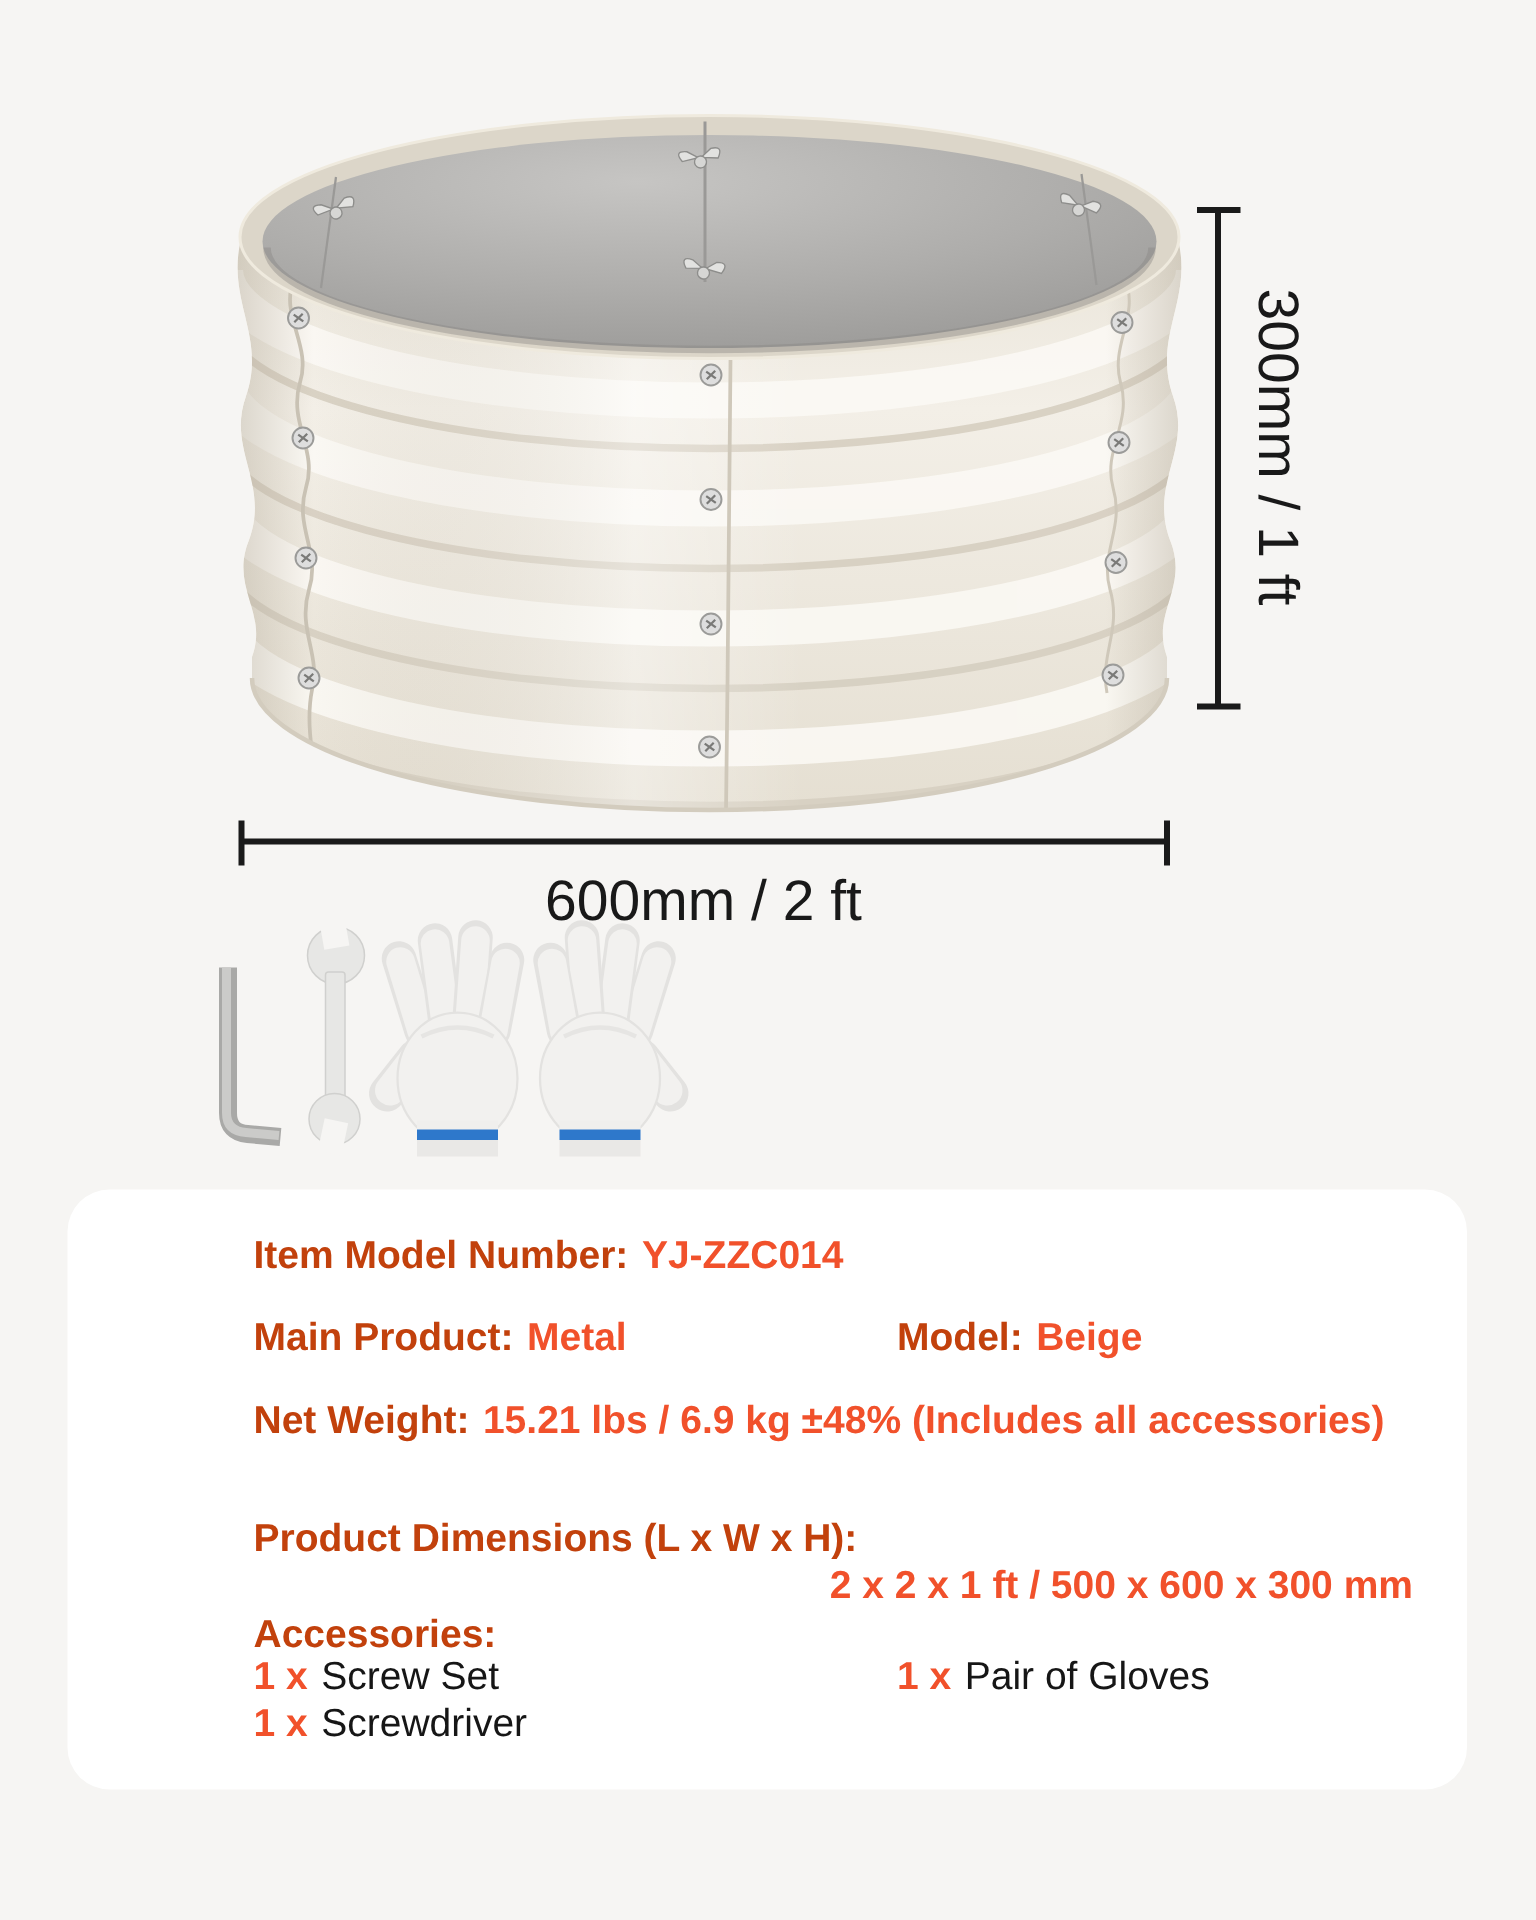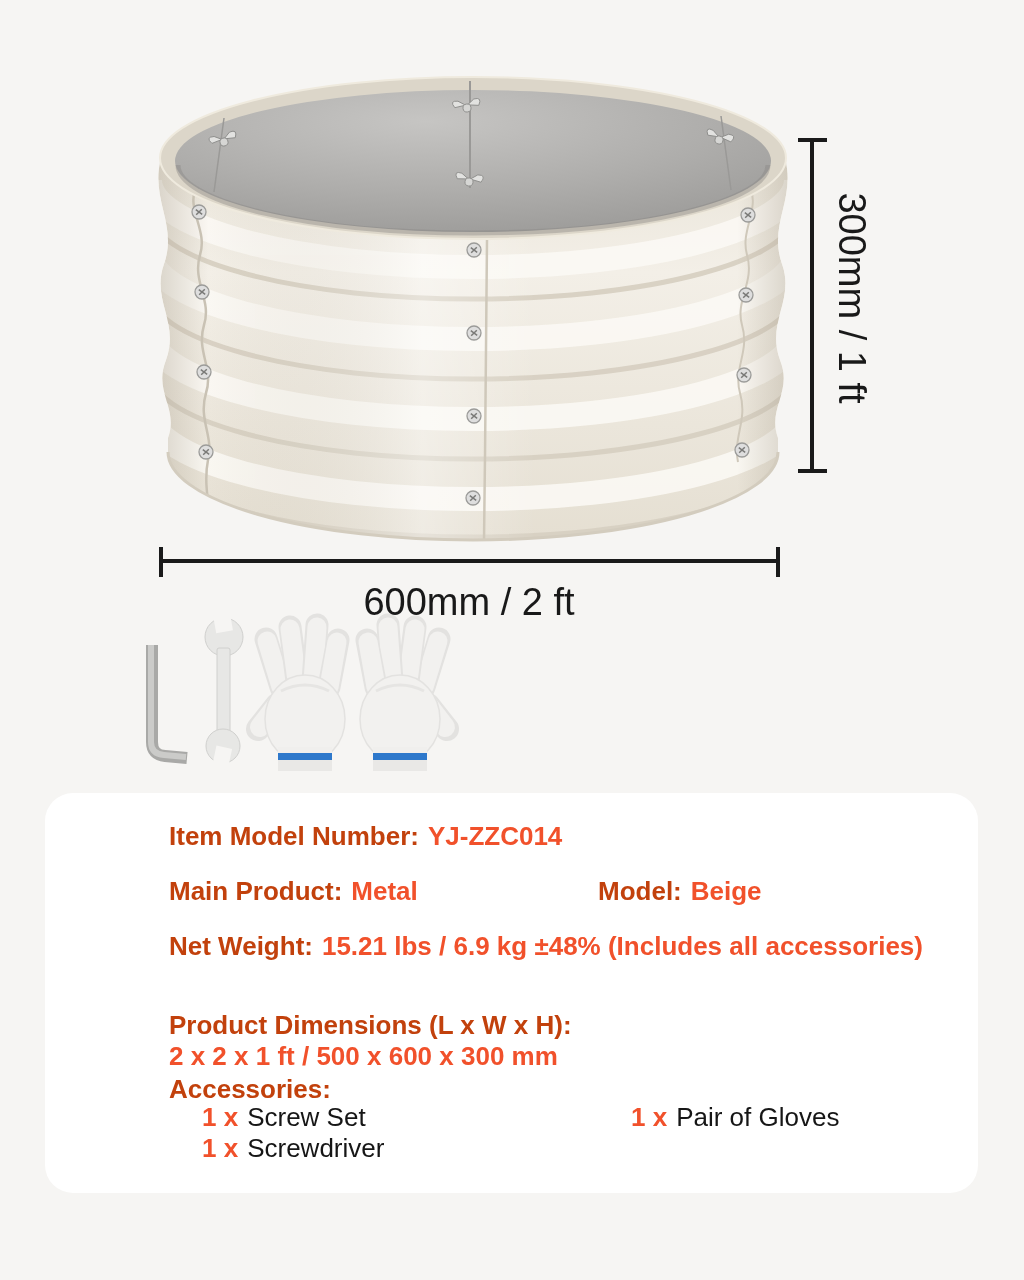--- a/index.html
+++ b/index.html
@@ -21,26 +21,26 @@
     position:absolute;left:45px;top:793px;width:933px;height:400px;
     background:#ffffff;border-radius:28px;
   }
   .row{position:absolute;left:124px;right:36px;font-size:26px;line-height:31px;white-space:nowrap;}
   .r1{top:28px}
   .r2{top:83px}
   .r3{top:138px}
   .r4{top:192px;white-space:normal;margin-top:25px;}
   .r5{top:281px}
   .lbl{color:#c2410c;font-weight:700;}
-  .val{color:#f1512b;font-weight:700;margin-left:9px;}
+  .val{color:#f1512b;font-weight:700;margin-left:9px;text-align:right;}
   .val.noml{margin-left:0;display:block;}
   .col2{position:absolute;left:429px;top:0;}
   .acc-grid{
     position:absolute;left:124px;top:309px;width:790px;
-    display:grid;grid-template-columns:429px auto;line-height:31px;font-size:26px;margin-left:33px;
+    display:grid;grid-template-columns:429px auto;line-height:31px;font-size:26px;
   }
   .acc-item .qty{color:#f1512b;font-weight:700;margin-right:9px;}
   .acc-item .acc-name{color:#161616;font-weight:500;}
 </style>
 </head>
 <body>
 
 <svg class="figure-svg" width="1024" height="790" viewBox="0 0 1024 790">
   <defs>
     <path id="bodyPath" d="M161 158

